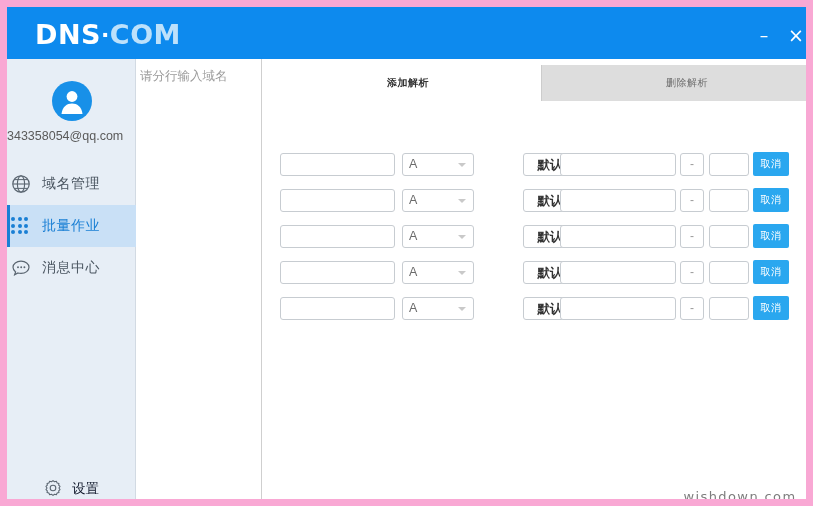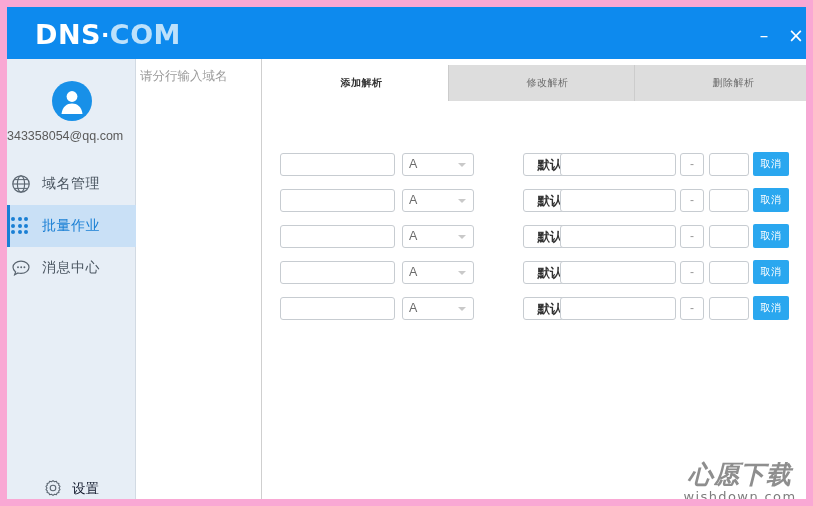--- a/index.html
+++ b/index.html
@@ -488,21 +488,20 @@
   </div>
 
   <div class="domain-panel">
     <textarea class="domain-textarea" placeholder="请分行输入域名" style=""></textarea>
   </div>
 
   <div class="main">
 
     <div class="tabs">
       <div class="tab active">添加解析</div>
-      <div class="tab">修改解析</div>
       <div class="tab">删除解析</div>
     </div>
     <div class="tabs-underline"></div>
 
 
     <div class="rows">
 
       <div class="row">
         <input class="fld fld-host" type="text" value="" style="">
         <div class="sel sel-type">
@@ -579,19 +578,18 @@
         </div>
         <input class="fld fld-value" type="text" value="" style="">
         <div class="fld-mx">-</div>
         <input class="fld fld-ttl" type="text" value="" style="">
         <div class="cancel-btn">取消</div>
       </div>
 
     </div>
 
     <div class="watermark">
-      <div class="wm-cn">心愿下载</div>
       <div class="wm-en">wishdown.com</div>
     </div>
 
   </div>
 
 </div>
 
 </body></html>

